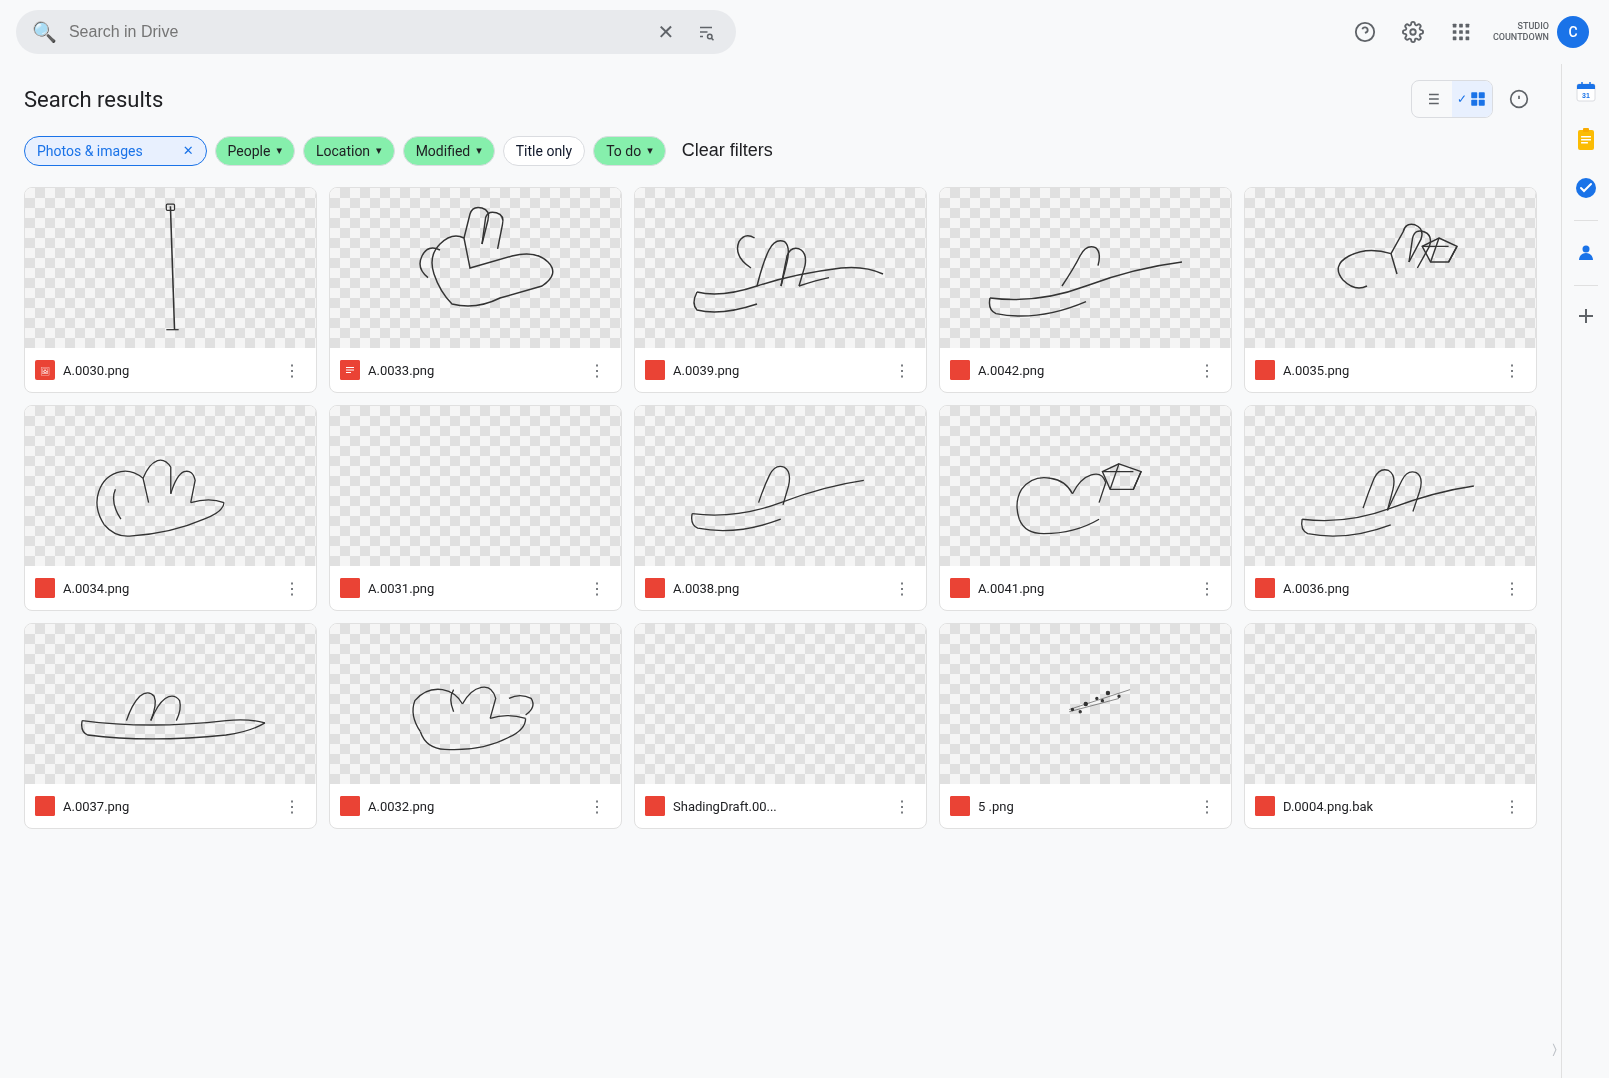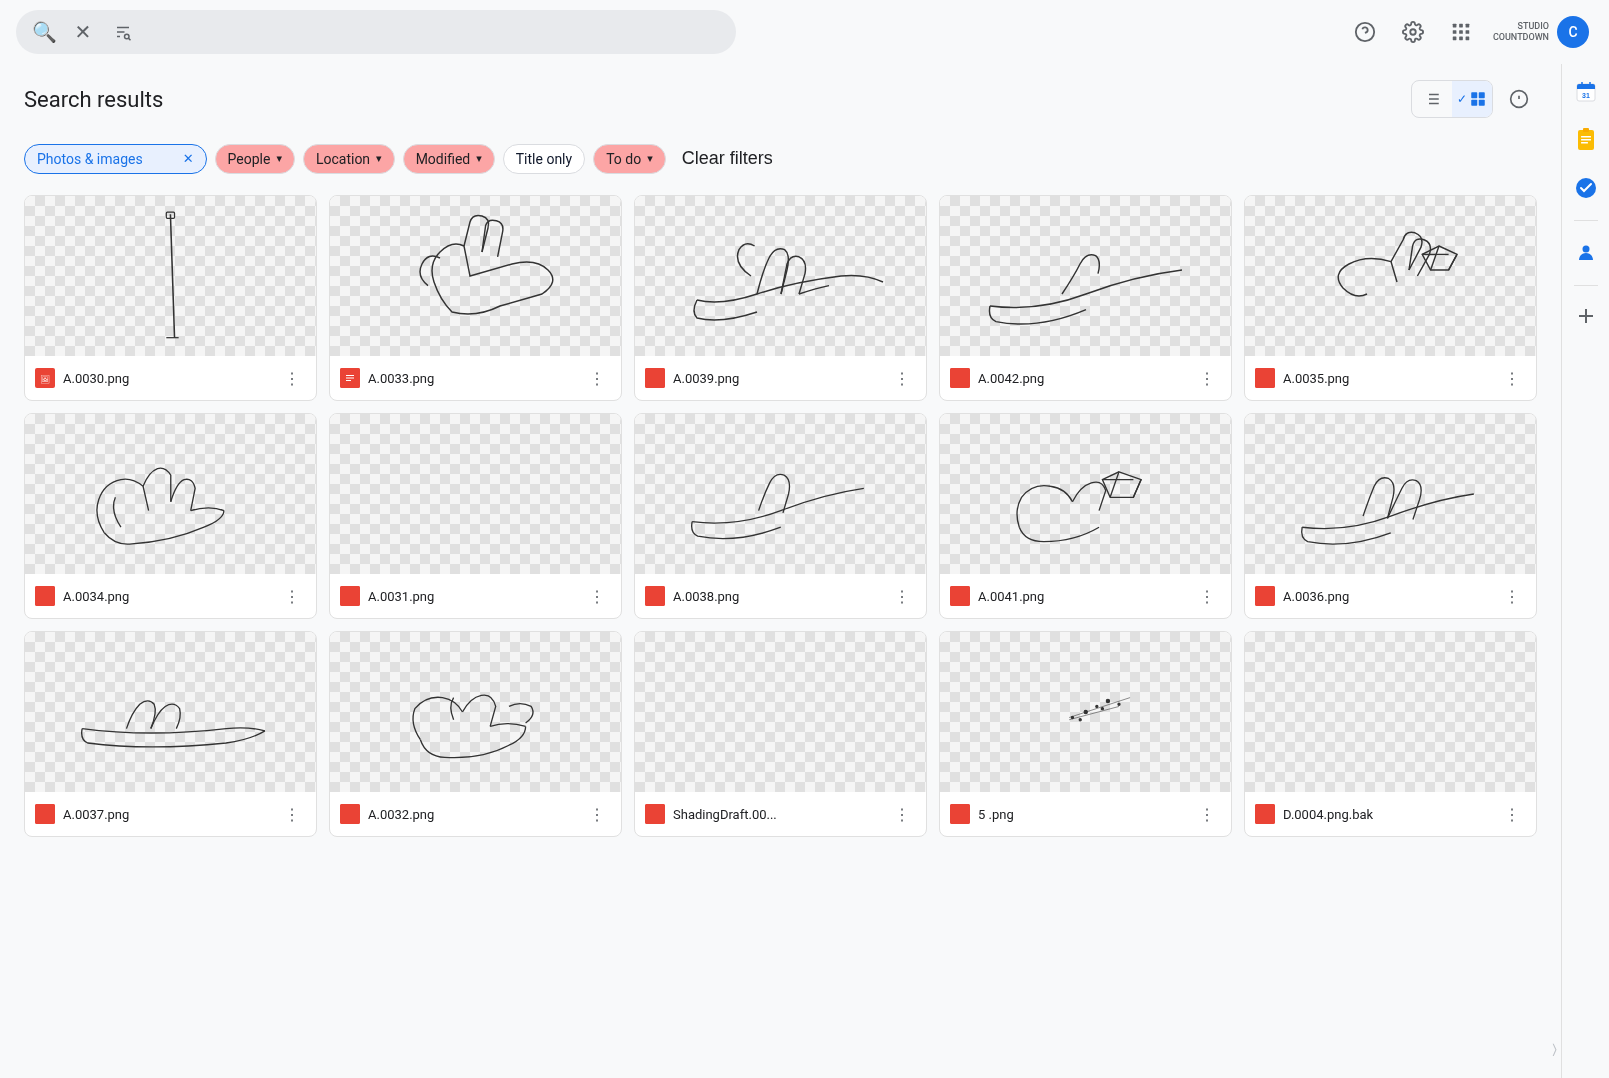--- a/index.html
+++ b/index.html
@@ -89,21 +89,21 @@
     .content-area {
       flex: 1;
       padding: 16px 24px;
       overflow-y: auto;
     }
 
     .page-header {
       display: flex;
       align-items: center;
       justify-content: space-between;
-      margin-bottom: 24px;
+      margin-bottom: 16px;
     }
     .page-title {
       font-size: 22px;
       font-weight: 400;
       color: #202124;
     }
     .view-controls {
       display: flex;
       align-items: center;
       gap: 8px;
@@ -152,21 +152,21 @@
       margin-bottom: 20px;
       flex-wrap: wrap;
     }
     .filter-chip {
       display: flex;
       align-items: center;
       gap: 6px;
       padding: 6px 12px;
       border: 1px solid #dadce0;
       border-radius: 20px;
-      background: #fca5a5;
+      background: #86efac;
       font-size: 14px;
       cursor: pointer;
       color: #202124;
       white-space: nowrap;
     }
     .filter-chip.active {
       background: #e8f0fe;
       border-color: #1a73e8;
       color: #1a73e8;
       gap: 40px;
@@ -300,20 +300,21 @@
     .content-area::-webkit-scrollbar { width: 8px; }
     .content-area::-webkit-scrollbar-track { background: transparent; }
     .content-area::-webkit-scrollbar-thumb { background: #bdc1c6; border-radius: 4px; }
   </style>
 </head>
 <body>
 
 <div class="topbar">
   <div class="search-bar">
     <span style="color:#5f6368;font-size:20px;">🔍</span>
+    <input type="text" placeholder="Search in Drive" style="">
     <button class="icon-btn" style="width:28px;height:28px;">✕</button>
     <button class="icon-btn" style="width:28px;height:28px;">
       <svg width="18" height="18" viewBox="0 0 24 24" fill="none" stroke="#5f6368" stroke-width="2">
         <line x1="4" y1="6" x2="20" y2="6"></line>
           <line x1="4" y1="12" x2="14" y2="12"></line>
           <line x1="4" y1="18" x2="8" y2="18"></line>
         <circle cx="17" cy="18" r="3"></circle>
           <line x1="19.5" y1="20.5" x2="22" y2="23"></line>
       </svg>
     </button>

